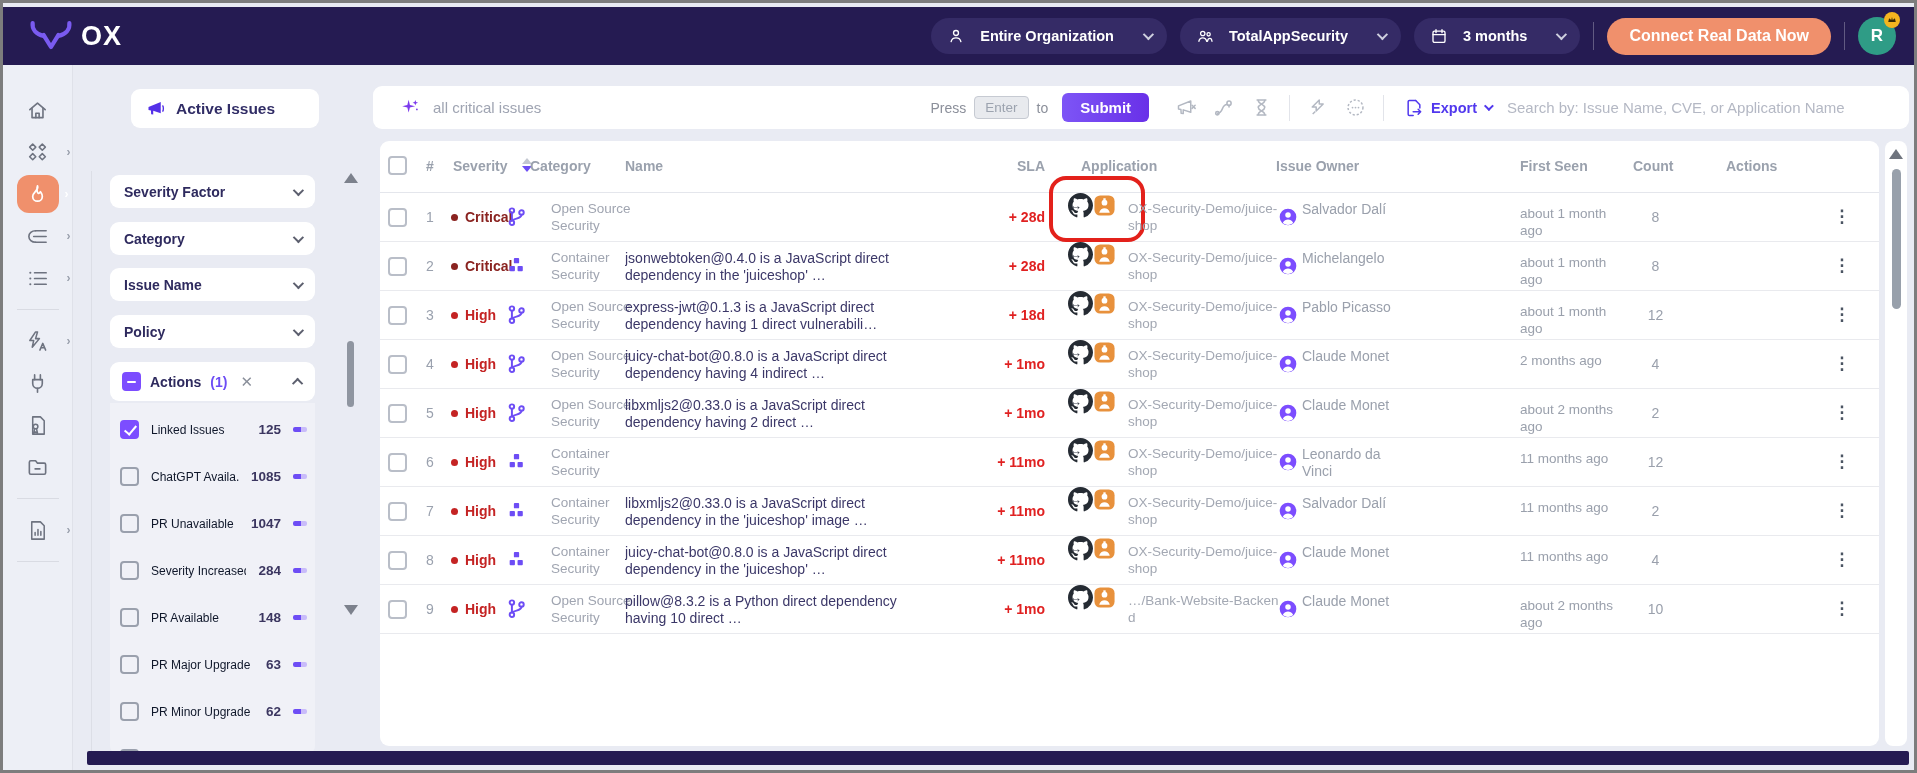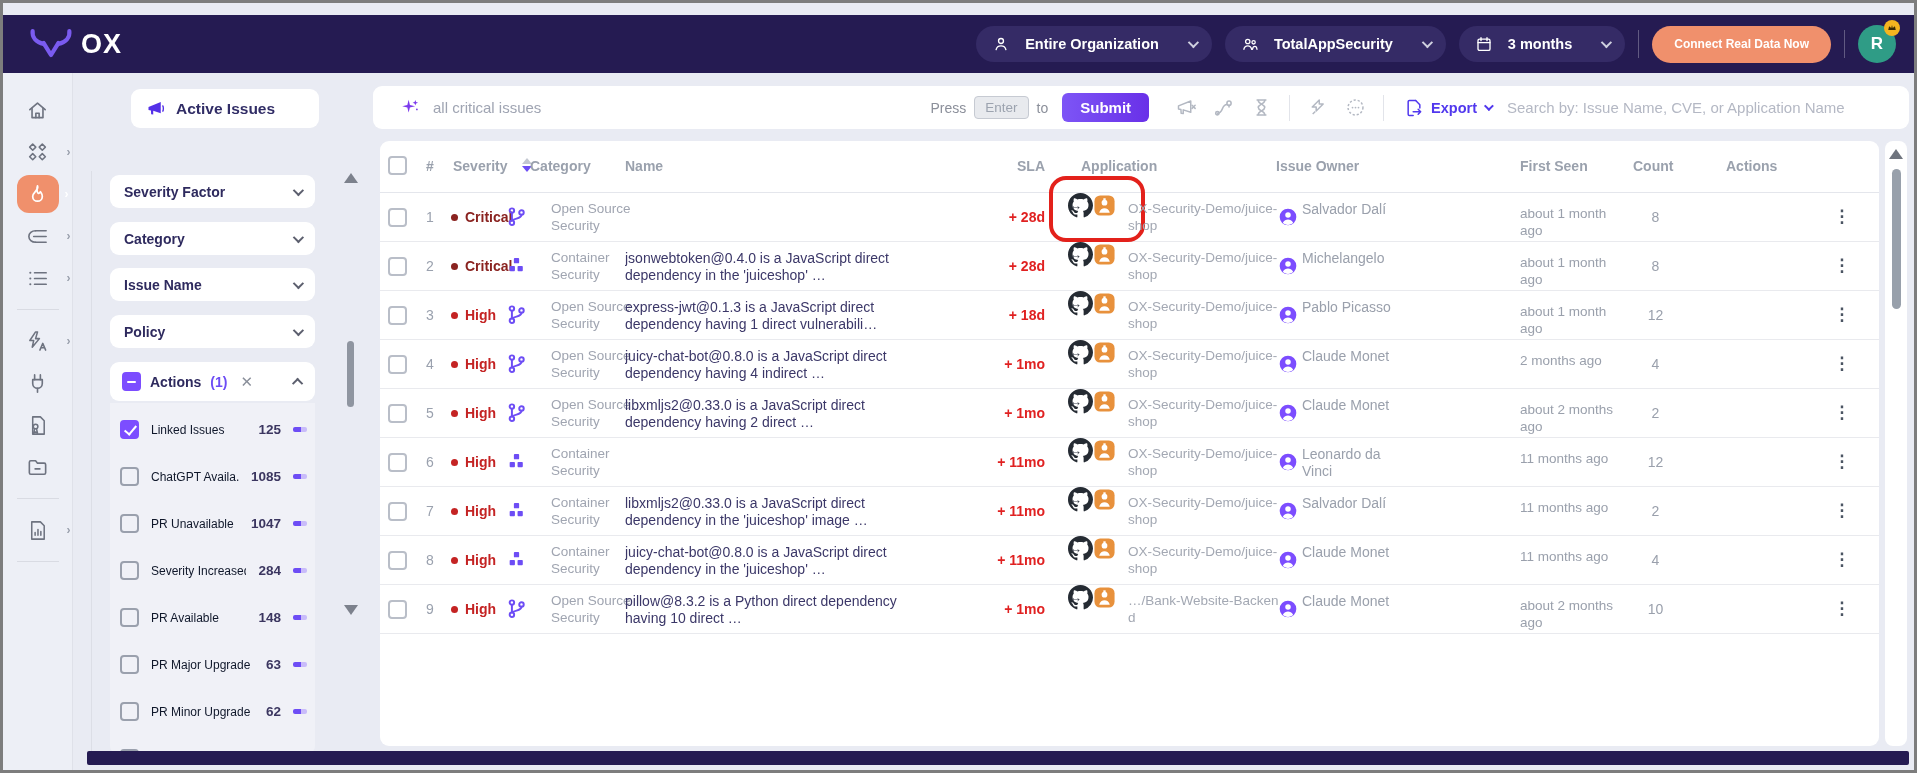--- a/index.html
+++ b/index.html
@@ -1,29 +1,29 @@
 <!DOCTYPE html>
 <html style="--topbar_bg: #251b52; --accent: #6c4cf1; --purple_check: #7c4dff; --cta: #f0906c; --critical: #8a2320; --high: #c42323; --sla_red: #e02121; --avatar_teal: #2f9c86; --crown_yellow: #f5b51f; --annotation_red: #e3211b;"><head>
 <meta charset="utf-8">
 <style>
   html,body{margin:0;padding:0;background:#cfcfcf;font-family:"Liberation Sans",sans-serif;}
   *{box-sizing:border-box;}
   .screen{position:relative;width:1917px;height:773px;background:#e9ebf3;border:3px solid #7d7d7d;overflow:hidden;}
 
   
-  .topbar{position:absolute;left:0;top:12px;width:100%;height:58px;background:var(--topbar_bg,#251b52);display:flex;align-items:center;padding:0 18px 0 26px;z-index:5;}
+  .topbar{position:absolute;left:0;top:4px;width:100%;height:58px;background:var(--topbar_bg,#251b52);display:flex;align-items:center;padding:0 18px 0 26px;z-index:5;}
   .logo{display:flex;align-items:center;gap:8px;}
   .logo-text{color:#fff;font-size:27px;font-weight:bold;letter-spacing:1px;}
   .top-controls{margin-left:auto;display:flex;align-items:center;gap:13px;}
   .pill{display:flex;align-items:center;gap:15px;height:36px;padding:0 16px;border-radius:18px;background:#352b66;color:#fff;font-size:14.5px;font-weight:600;cursor:pointer;}
   .pill svg{width:18px;height:18px;}
   .pill .chev{margin-left:14px;}
   .chev{width:8px;height:8px;border-right:2px solid #cfd0df;border-bottom:2px solid #cfd0df;transform:rotate(45deg) translateY(-2px);display:inline-block;}
   .tdivider{width:1px;height:28px;background:rgba(255,255,255,.28);}
-  .cta{height:37px;padding:0 22px;border-radius:19px;background:var(--cta,#f0906c);color:#fff;font-size:12px;font-weight:bold;border:none;display:flex;align-items:center;cursor:pointer;}
+  .cta{height:37px;padding:0 22px;border-radius:19px;background:var(--cta,#f0906c);color:#fff;font-size:16px;font-weight:bold;border:none;display:flex;align-items:center;cursor:pointer;}
   .avatar{position:relative;width:38px;height:38px;border-radius:50%;background:var(--avatar_teal,#2f9c86);color:#fff;font-size:17px;font-weight:bold;display:flex;align-items:center;justify-content:center;cursor:pointer;}
   .crown{position:absolute;top:-5px;right:-4px;width:16px;height:16px;border-radius:50%;background:var(--crown_yellow,#f5b51f);display:flex;align-items:center;justify-content:center;}
   .crown svg{width:10px;height:10px;}
 
   
   .sidebar{position:absolute;left:0;top:58px;bottom:0;width:70px;background:#edeff6;border-right:1px solid #dfe1e9;z-index:4;}
   .sidebar ul{list-style:none;margin:0;padding:30px 0 0 0;display:flex;flex-direction:column;align-items:center;}
   .sb-row{position:relative;height:38px;margin-bottom:4px;display:flex;align-items:center;justify-content:center;width:46px;color:#6e7380;cursor:pointer;}
   .sb-row svg{width:23px;height:23px;}
   .sb-row .sb-chev{position:absolute;right:-10px;font-size:12px;color:#9aa0ad;font-weight:bold;}

